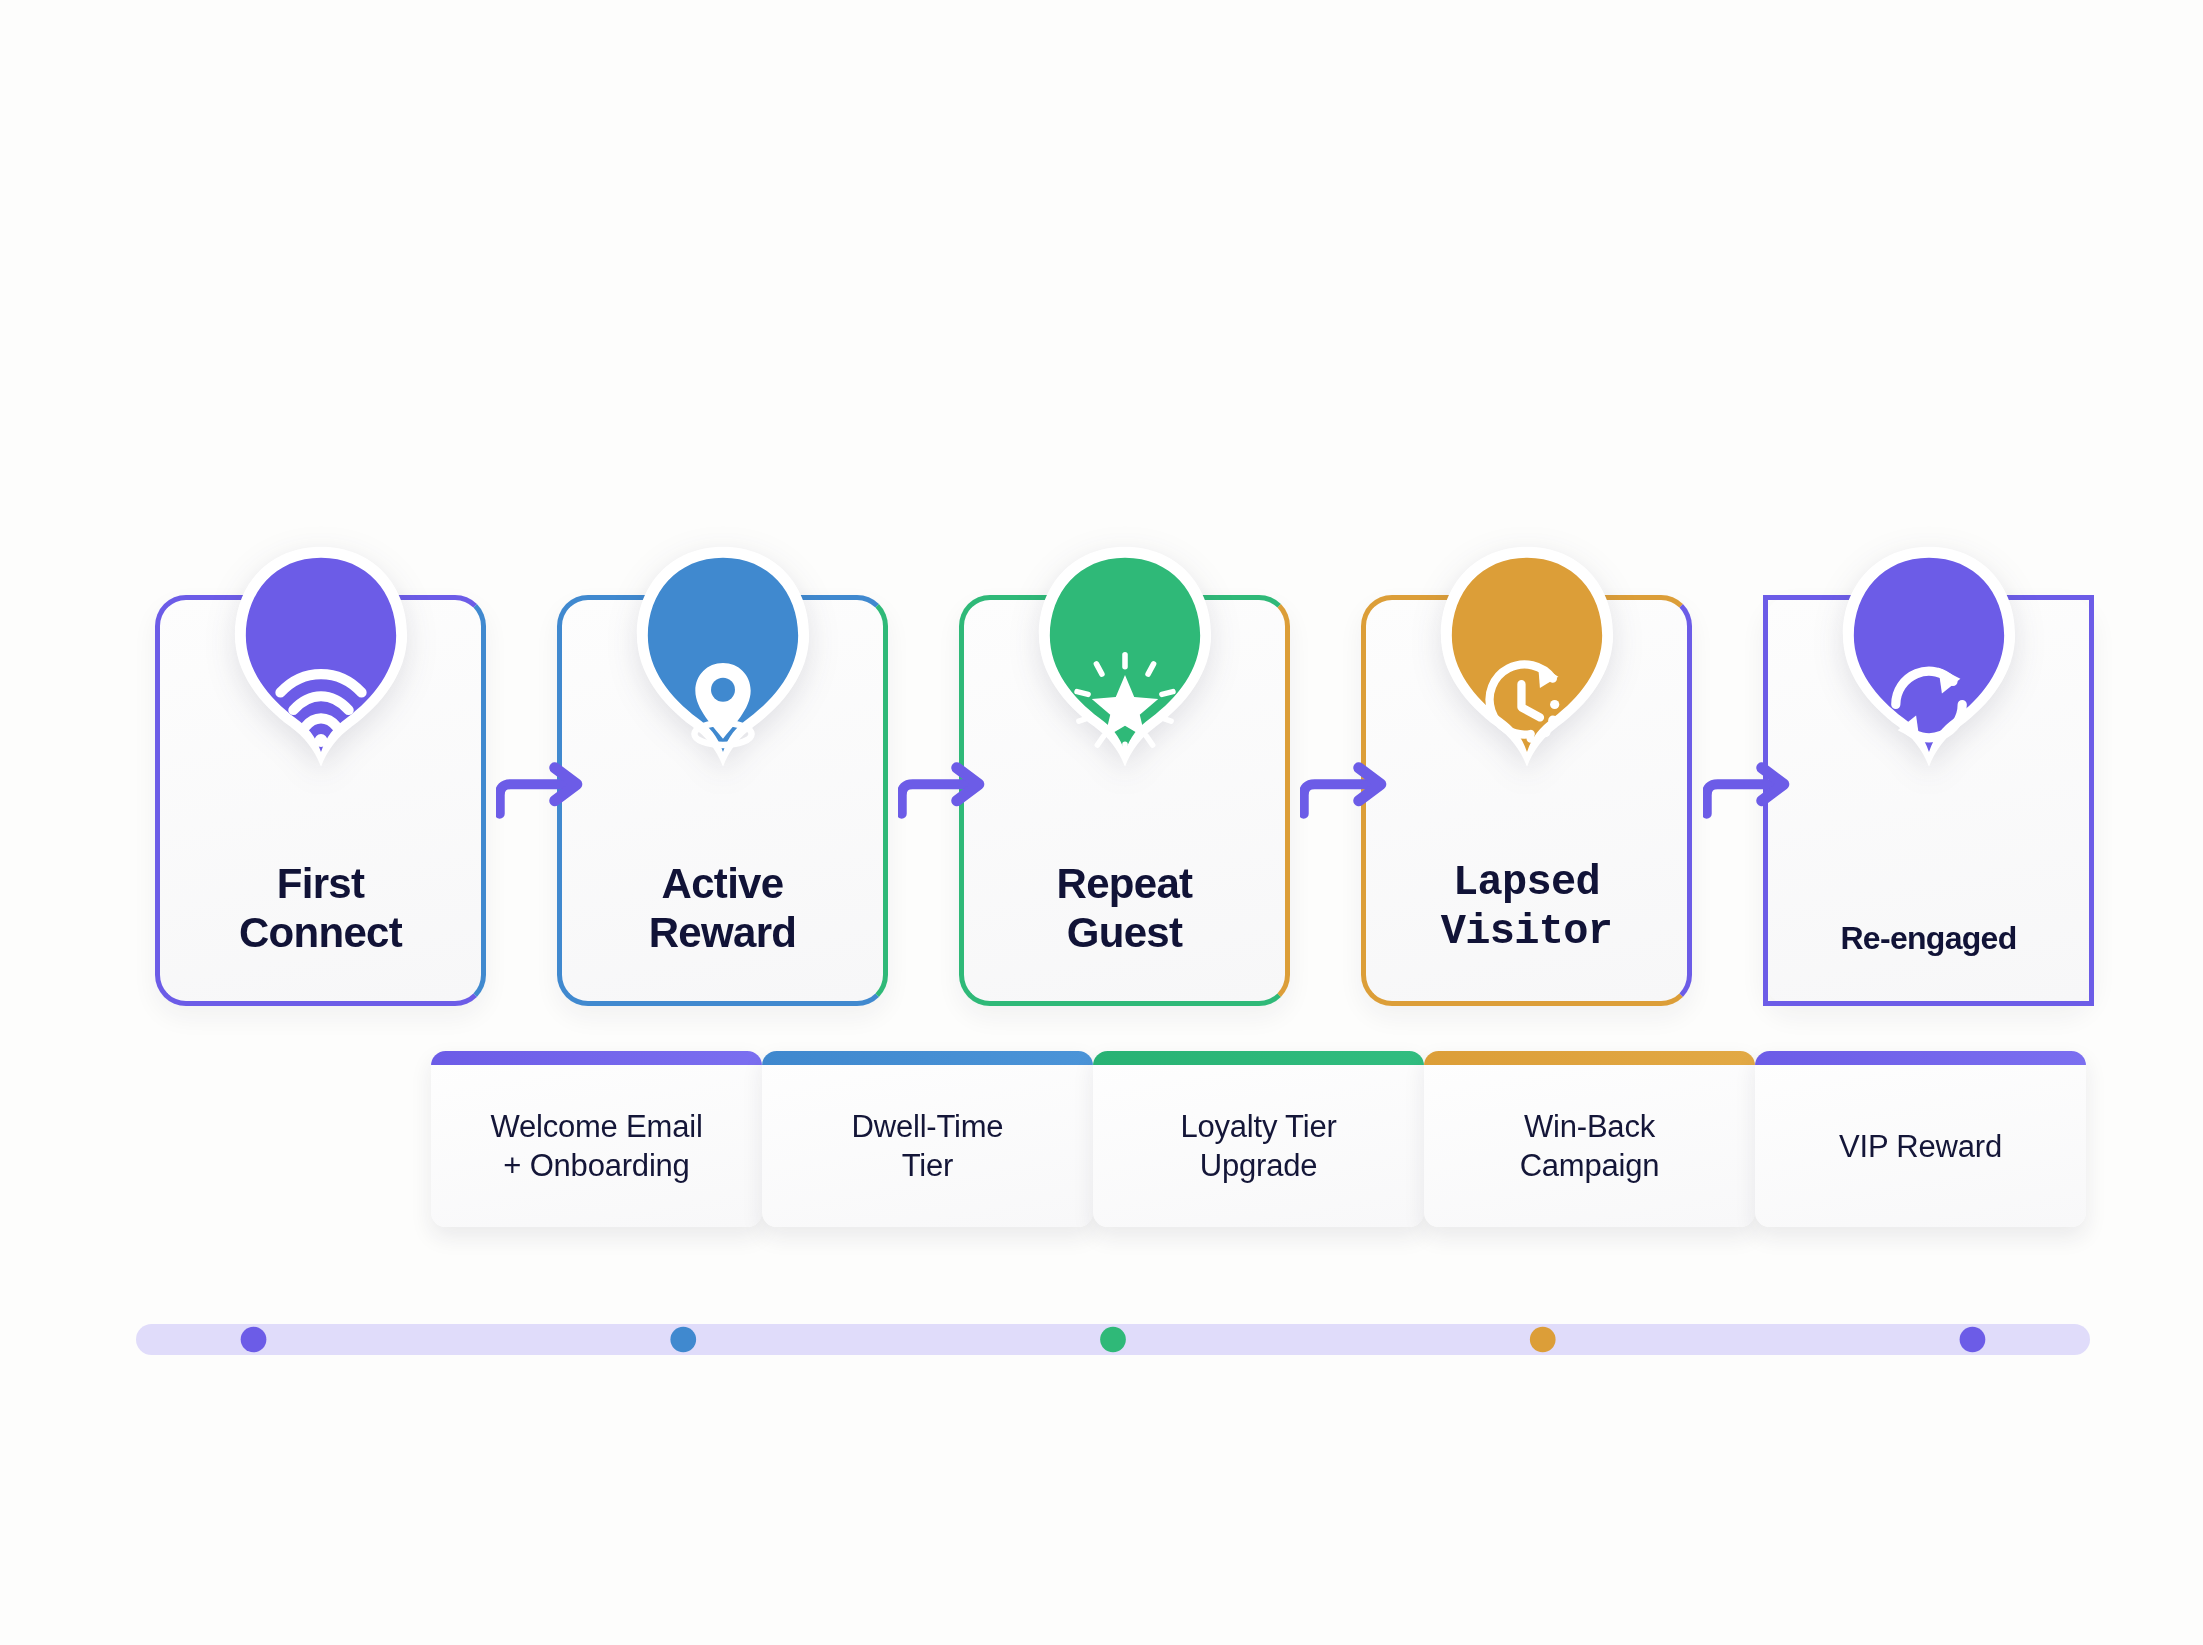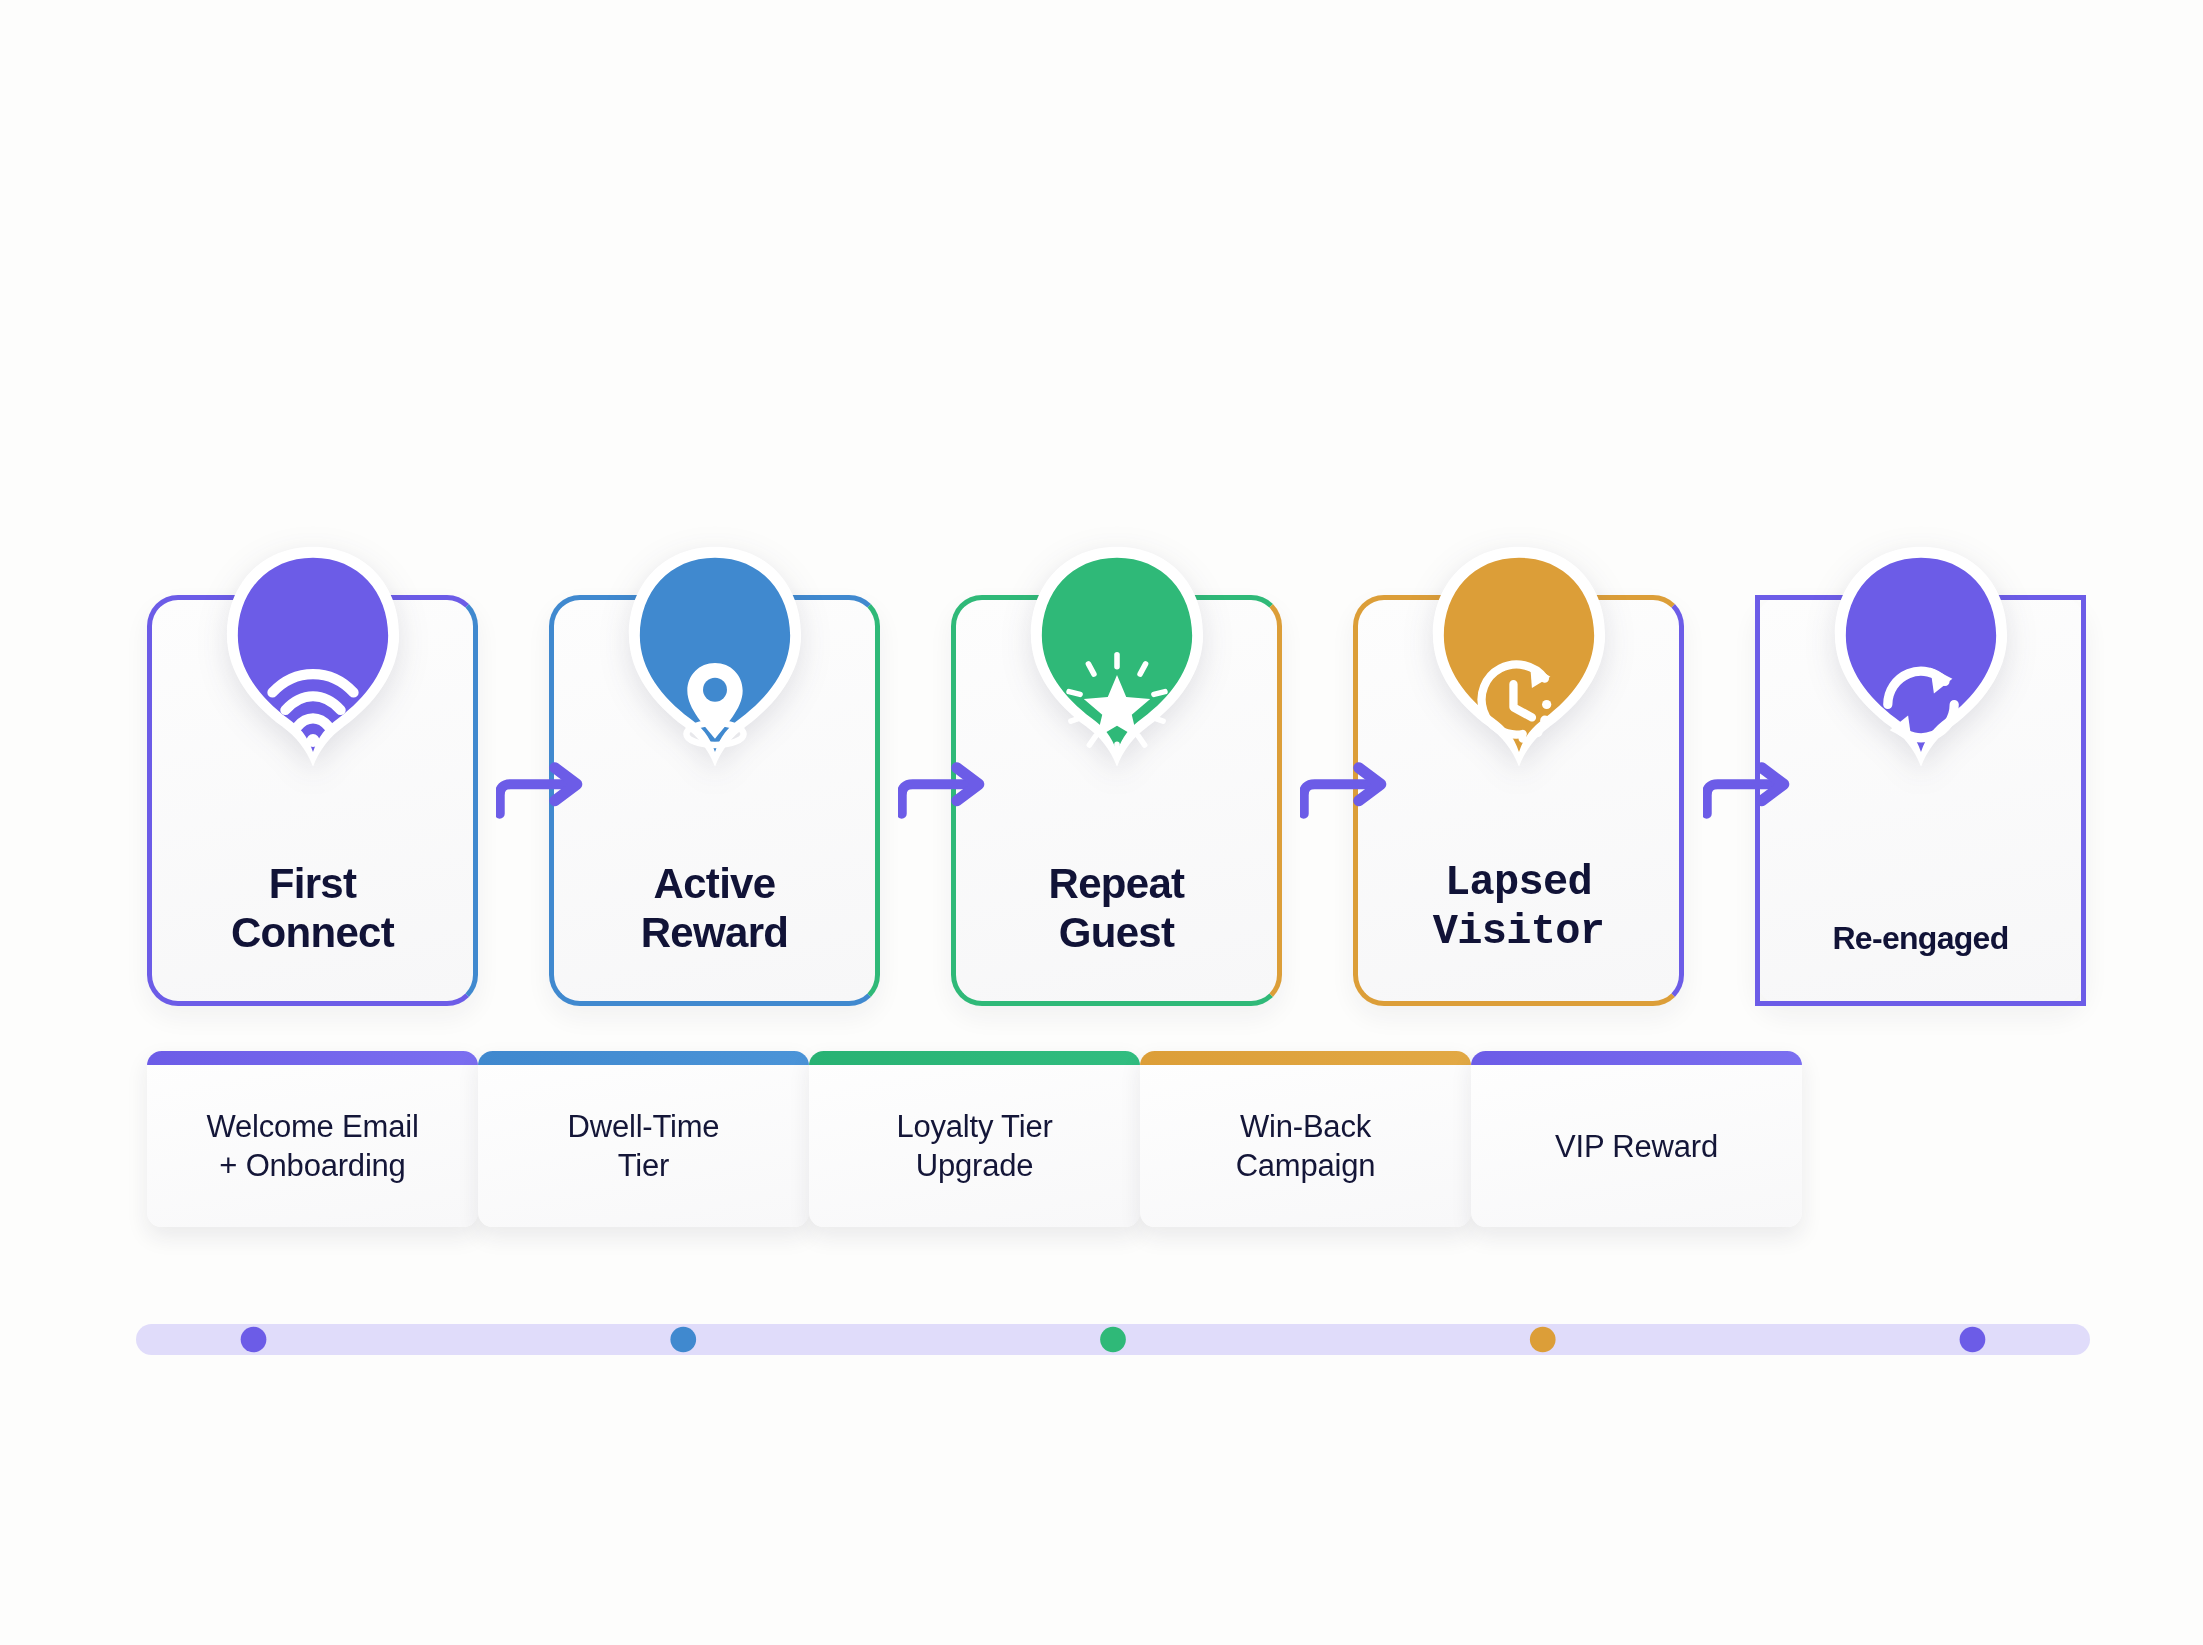--- a/index.html
+++ b/index.html
@@ -16,21 +16,21 @@
   #stage {
     position: absolute;
     left: 0; top: 0;
     width: 2204px;
     height: 1646px;
   }
 
   
   #stages-row {
     position: absolute;
-    left: 147px;
+    left: 155px;
     top: 595px;
     width: 1939px;
     height: 411px;
     display: flex;
     justify-content: space-between;
   }
 
   .stage-card {
     position: relative;
     width: 331px;
@@ -93,21 +93,21 @@
   .connector svg { width: 100%; height: 100%; display: block; }
 
   
   #actions-row {
     position: absolute;
     left: 147px;
     top: 1051px;
     width: 1939px;
     height: 176px;
     display: flex;
-    justify-content: flex-start;
+    justify-content: flex-end;
   }
 
   .action-card {
     position: relative;
     width: 331px;
     height: 176px;
     border-radius: 14.7px;
     background: linear-gradient(170deg,#fefefe 0%,#f8f8f9 100%);
     box-shadow: 0 9.2px 22px rgba(30,30,60,0.085);
     overflow: hidden;

